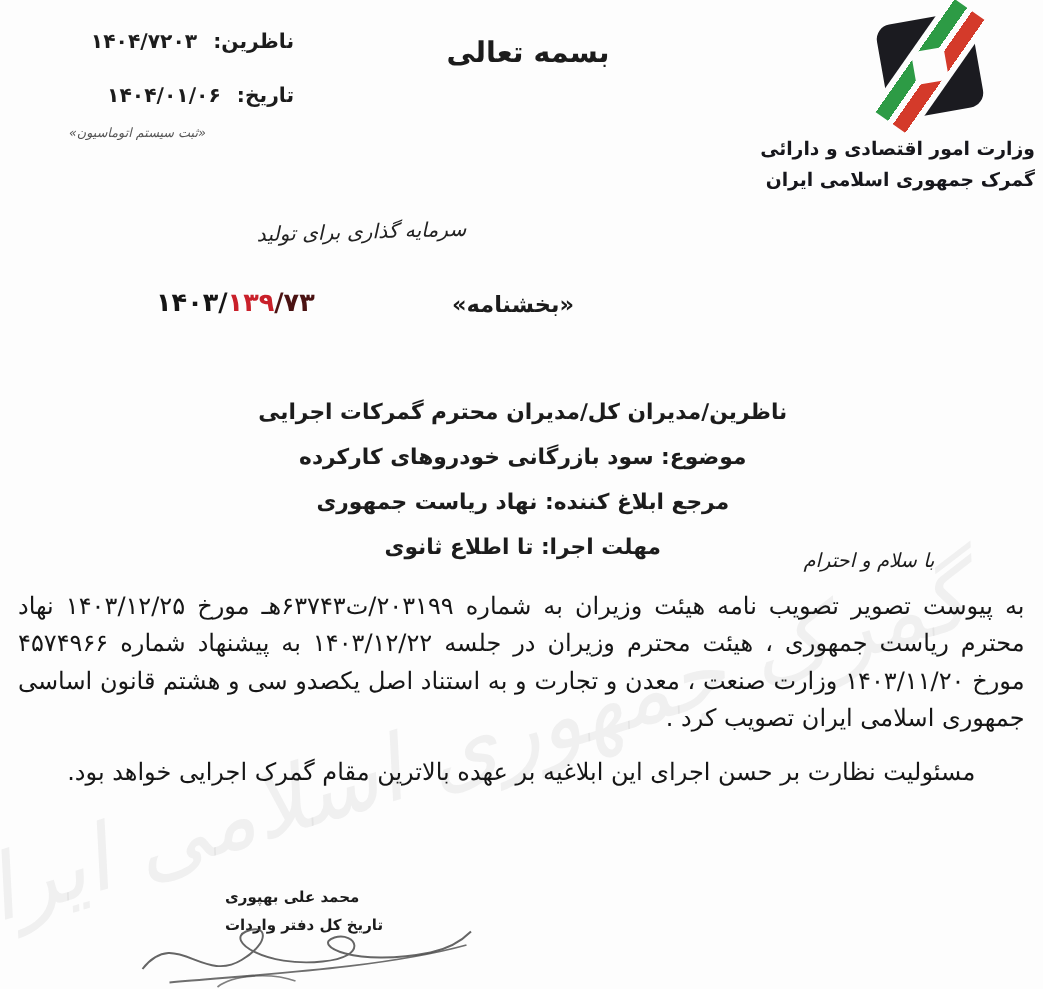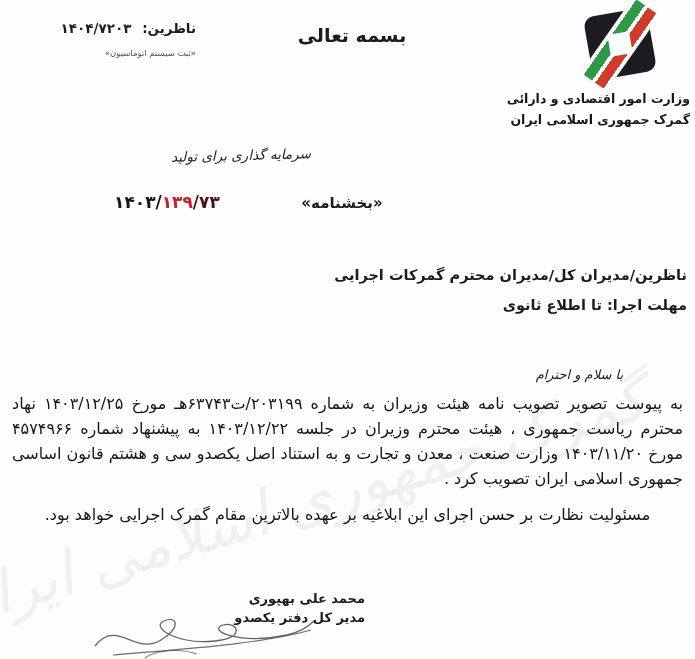--- a/index.html
+++ b/index.html
@@ -7,74 +7,78 @@
     width:695px;height:659px;position:relative;overflow:hidden;
     background:#fdfdfd;color:#1c1c1c;
     font-family:"DejaVu Sans",sans-serif;
   }
   .abs{position:absolute;}
 
   
   .meta{top:18px;left:28px;width:168px;direction:rtl;text-align:right;}
   .meta-row{margin-bottom:16px;font-size:13.5px;font-weight:600;line-height:20px;white-space:nowrap;}
   .meta-row .val{margin-right:6px;font-weight:600;}
-  .automation-note{font-size:8.5px;color:#555;text-align:right;width:150px;margin-top:-6px;font-weight:400;}
+  .automation-note{font-size:8.5px;color:#555;text-align:left;width:150px;margin-top:-6px;font-weight:400;font-style:italic;}
 
   
   .bismillah{top:24px;left:272px;width:160px;text-align:center;font-weight:bold;font-size:19px;}
 
   
   .logo{top:10px;left:584px;width:72px;height:72px;}
   .logo-inner{position:absolute;left:4px;top:2px;width:64px;height:64px;transform:rotate(-10deg);}
   .logo-square{position:absolute;inset:0;background:#1b1b20;border-radius:10px;}
   .logo-band{position:absolute;left:-14px;top:16px;width:92px;height:32px;transform:rotate(-45deg);
     background:linear-gradient(to bottom,#fdfdfd 0 4px,#2d9b45 4px 14px,#fdfdfd 14px 18px,#d43a2a 18px 28px,#fdfdfd 28px 32px);}
   .logo-hole{position:absolute;left:21px;top:21px;width:22px;height:22px;background:#fdfdfd;border-radius:3px;}
 
   
   .org{top:88px;left:492px;width:198px;direction:rtl;text-align:right;font-size:12.5px;font-weight:700;line-height:21px;color:#17171c;}
 
   
   .slogan{top:147px;left:166px;width:150px;font-size:13.5px;font-style:italic;color:#222;transform:rotate(-1.5deg);direction:rtl;text-align:center;}
 
   
   .circular-title{top:194px;left:272px;width:140px;text-align:center;font-weight:bold;font-size:15px;}
-  .circular-number{top:192px;left:114px;direction:ltr;unicode-bidi:isolate;font-weight:bold;font-size:17px;letter-spacing:.5px;}
+  .circular-number{top:192px;left:104px;direction:ltr;unicode-bidi:isolate;font-weight:bold;font-size:17px;letter-spacing:.5px;}
   .circular-number .p1{color:#151515;}
   .circular-number .p2{color:#c9202a;}
   .circular-number .p3{color:#4a1212;}
 
   
-  .headlines{top:260px;left:10px;right:8px;direction:rtl;text-align:right;font-weight:bold;font-size:14.5px;line-height:30px;}
+  .headlines{top:260px;left:10px;right:8px;direction:rtl;text-align:center;font-weight:bold;font-size:14.5px;line-height:30px;}
 
   
   .salutation{top:367px;right:72px;font-size:13px;font-style:italic;direction:rtl;}
 
   
   .bodytext{top:391px;left:12px;right:12px;direction:rtl;text-align:justify;font-size:16px;line-height:25px;color:#161616;}
   .bodytext p{margin:0 0 11px 0;}
   .bodytext p.centered{text-align:center;margin-top:2px;}
 
   
-  .signature{top:589px;left:150px;width:215px;text-align:right;font-weight:bold;font-size:13px;line-height:19px;direction:rtl;}
+  .signature{top:589px;left:150px;width:215px;text-align:left;font-weight:bold;font-size:10px;line-height:19px;direction:rtl;}
   .scribble{top:610px;left:85px;width:235px;height:49px;}
 
   
   .watermark{top:455px;left:18px;width:640px;transform:rotate(-17deg);font-size:60px;font-style:italic;
     color:rgba(90,90,90,0.08);white-space:nowrap;direction:rtl;pointer-events:none;}
 </style>
 </head>
 <body>
 
 <div class="abs watermark">گمرک جمهوری اسلامی ایران</div>
 
 <div class="abs meta">
   <div class="meta-row">
     <span>ناظرین:</span>
     <span class="val">۱۴۰۴/۷۲۰۳</span>
+  </div>
+  <div class="meta-row">
+    <span>تاریخ:</span>
+    <span class="val">۱۴۰۴/۰۱/۰۶</span>
   </div>
   <div class="automation-note">«ثبت سیستم اتوماسیون»</div>
 </div>
 
 <div class="abs bismillah">بسمه تعالی</div>
 
 <div class="abs logo">
   <div class="logo-inner">
     <div class="logo-square"></div>
     <div class="logo-band"></div>
@@ -89,31 +93,33 @@
 
 <div class="abs slogan">سرمایه گذاری برای تولید</div>
 
 <div class="abs circular-title">«بخشنامه»</div>
 <div class="abs circular-number">
   <span class="p1">۱۴۰۳/</span><span class="p2">۱۳۹</span><span class="p3">/۷۳</span>
 </div>
 
 <div class="abs headlines">
   <div>ناظرین/مدیران کل/مدیران محترم گمرکات اجرایی</div>
+  <div>موضوع: سود بازرگانی خودروهای کارکرده</div>
+  <div>مرجع ابلاغ کننده: نهاد ریاست جمهوری</div>
   <div>مهلت اجرا: تا اطلاع ثانوی</div>
 </div>
 
 <div class="abs salutation">با سلام و احترام</div>
 
 <div class="abs bodytext">
   <p>به پیوست تصویر تصویب نامه هیئت وزیران به شماره ۲۰۳۱۹۹/ت۶۳۷۴۳هـ مورخ ۱۴۰۳/۱۲/۲۵ نهاد محترم ریاست جمهوری ، هیئت محترم وزیران در جلسه ۱۴۰۳/۱۲/۲۲ به پیشنهاد شماره ۴۵۷۴۹۶۶ مورخ ۱۴۰۳/۱۱/۲۰ وزارت صنعت ، معدن و تجارت و به استناد اصل یکصدو سی و هشتم قانون اساسی جمهوری اسلامی ایران تصویب کرد .</p>
   <p class="centered">مسئولیت نظارت بر حسن اجرای این ابلاغیه بر عهده بالاترین مقام گمرک اجرایی خواهد بود.</p>
 </div>
 
 <div class="abs signature">
   <div>محمد علی بهپوری</div>
-  <div>مدیر کل دفتر یکصدو</div>
+  <div>تاریخ کل دفتر واردات</div>
 </div>
 <svg class="abs scribble" viewBox="0 0 235 49" xmlns="http://www.w3.org/2000/svg">
   <path d="M10 36 C 32 8, 50 46, 76 30 C 96 18, 93 5, 79 11 C 65 17, 92 35, 130 31 C 162 28, 152 11, 138 15 C 122 20, 152 35, 202 25 C 216 22, 224 16, 229 11" fill="none" stroke="#4a4a4a" stroke-width="1.3" opacity="0.85"></path>
   <path d="M28 45 C 80 40, 168 36, 226 20" fill="none" stroke="#4a4a4a" stroke-width="1.2" opacity="0.8"></path>
   <path d="M60 48 C 70 40, 95 38, 112 44" fill="none" stroke="#4a4a4a" stroke-width="1.1" opacity="0.7"></path>
 </svg>
 
 </body></html>

